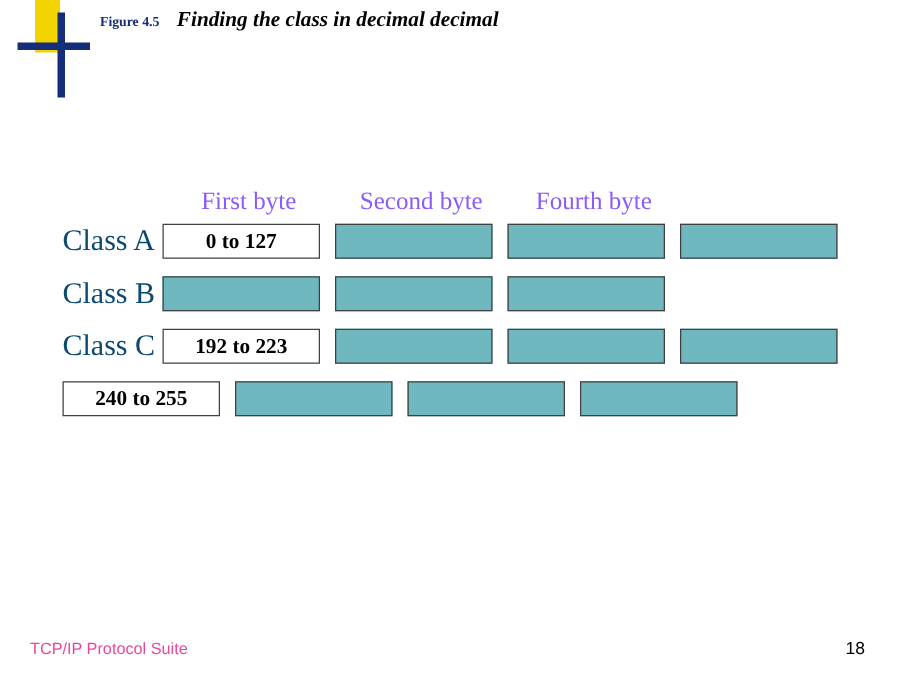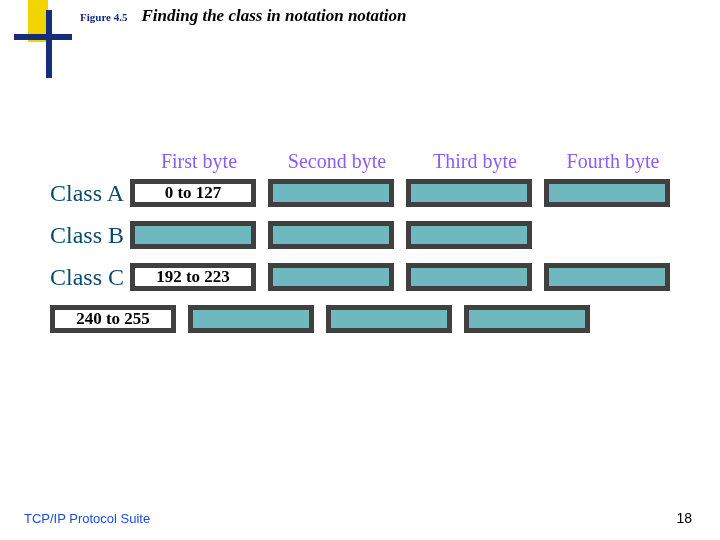--- a/index.html
+++ b/index.html
@@ -86,36 +86,36 @@
   }
   .row-label {
     width: 80px;
     font-size: 24px;
     color: #0c4a6e;
   }
   .cell {
     width: 126px;
     height: 28px;
     margin-right: 12px;
-    border: 5px solid #404040;
+    border: 1px solid #404040;
     display: flex;
     align-items: center;
     justify-content: center;
     font-weight: bold;
     font-size: 17px;
   }
   .cell.white { background: #fff; }
   .cell.teal  { background: #6fb8bf; }
   .footer {
     position: absolute;
     left: 24px;
     bottom: 14px;
     font-family: Arial, sans-serif;
     font-size: 13px;
-    color: #1d4ed8;
+    color: #ec4899;
   }
   .page-num {
     position: absolute;
     right: 28px;
     bottom: 14px;
     font-family: Arial, sans-serif;
     font-size: 14px;
     color: #000;
   }
 </style>
@@ -123,28 +123,27 @@
 <body>
 
 <div class="corner-graphic">
   <div class="yellow-box"></div>
   <div class="hbar"></div>
   <div class="vbar"></div>
 </div>
 
 <div class="title-row">
   <span class="fig-num">Figure 4.5</span>
-  <span class="fig-caption">Finding the class in notation notation</span>
+  <span class="fig-caption">Finding the class in decimal decimal</span>
 </div>
 
 <div class="diagram">
   <div class="headers">
     <div>First byte</div>
     <div>Second byte</div>
-    <div>Third byte</div>
     <div>Fourth byte</div>
   </div>
 
   <div class="row">
     <div class="row-label">Class A</div>
     <div class="cell white">0 to 127</div>
     <div class="cell teal"></div>
     <div class="cell teal"></div>
     <div class="cell teal"></div>
   </div>

